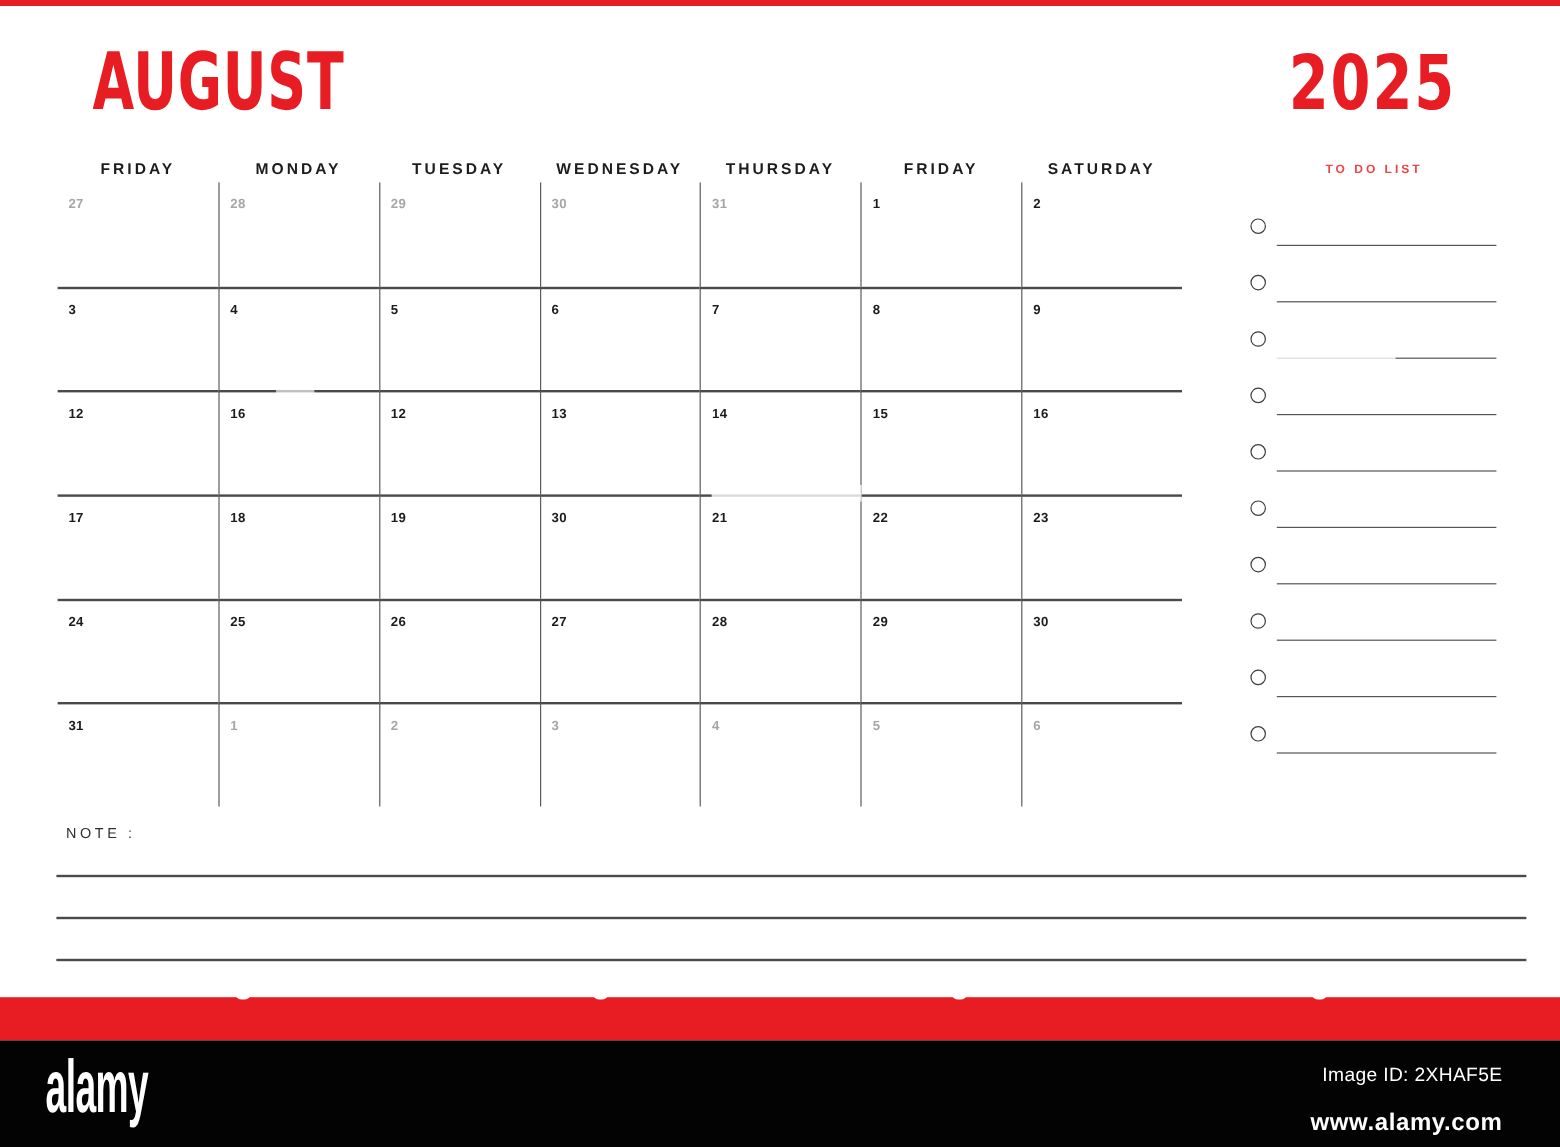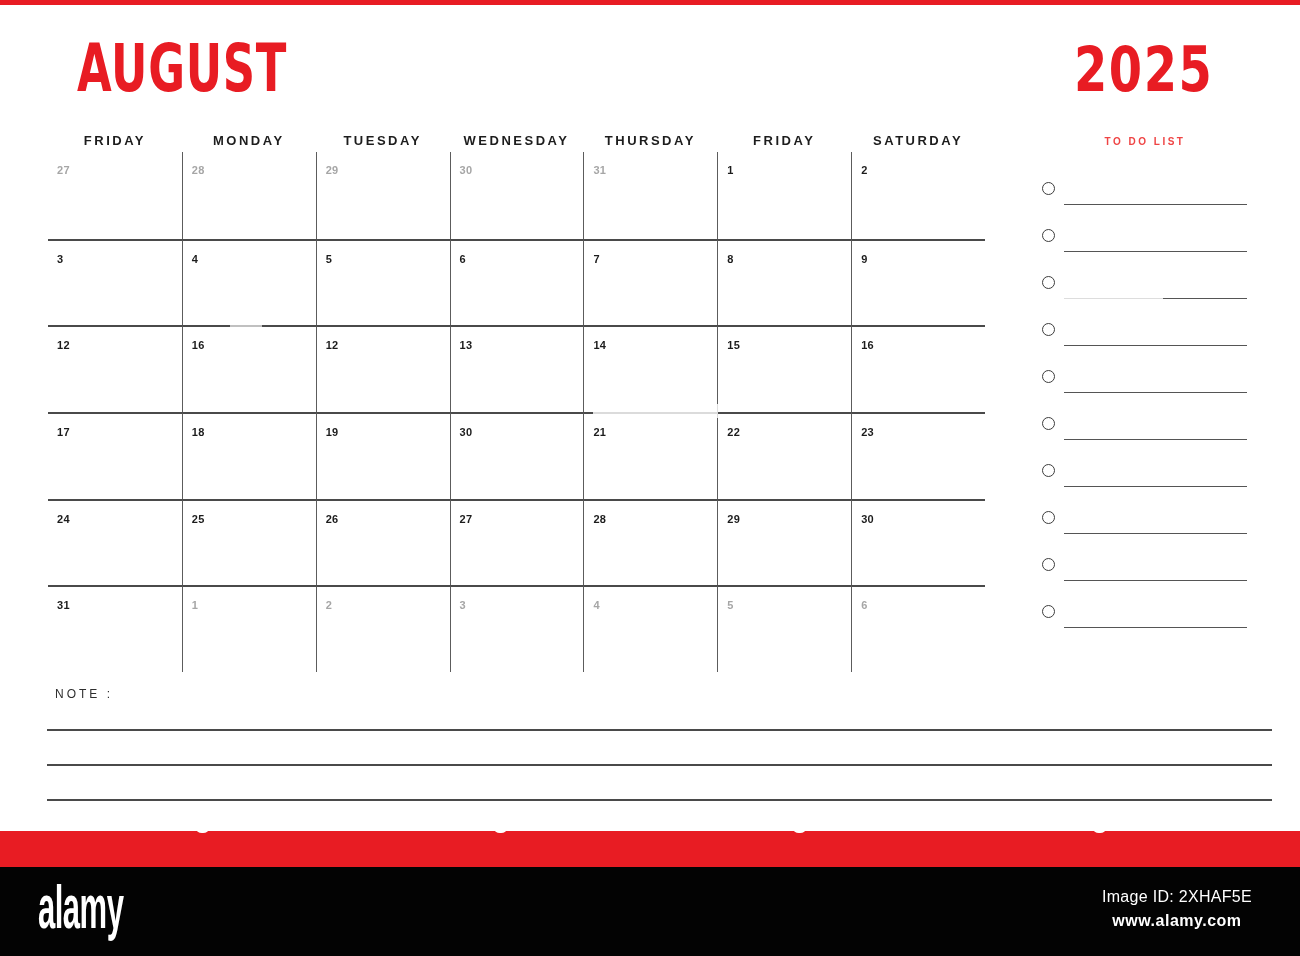--- a/index.html
+++ b/index.html
@@ -92,21 +92,21 @@
   .brand{
     position:absolute;left:38px;top:876px;color:#ffffff;
     font-family:"Liberation Sans",sans-serif;font-weight:bold;
     font-size:62px;line-height:1;letter-spacing:-1px;
     transform:scaleX(0.5);transform-origin:left top;white-space:nowrap;
   }
   .footer-meta{
     position:absolute;right:48px;top:888px;text-align:right;color:#ffffff;
   }
   .image-id{display:block;font-size:16px;letter-spacing:0.3px;}
-  .site{display:block;font-size:16px;font-weight:bold;margin-top:6px;letter-spacing:0.5px;text-align:center;}
+  .site{display:block;font-size:20px;font-weight:bold;margin-top:19px;letter-spacing:0.5px;}
 </style>
 </head>
 <body>
 
 <div class="top-strip"></div>
 
 <div class="month-title">AUGUST</div>
 <div class="year-title">2025</div>
 
 <div class="cal-headers">

